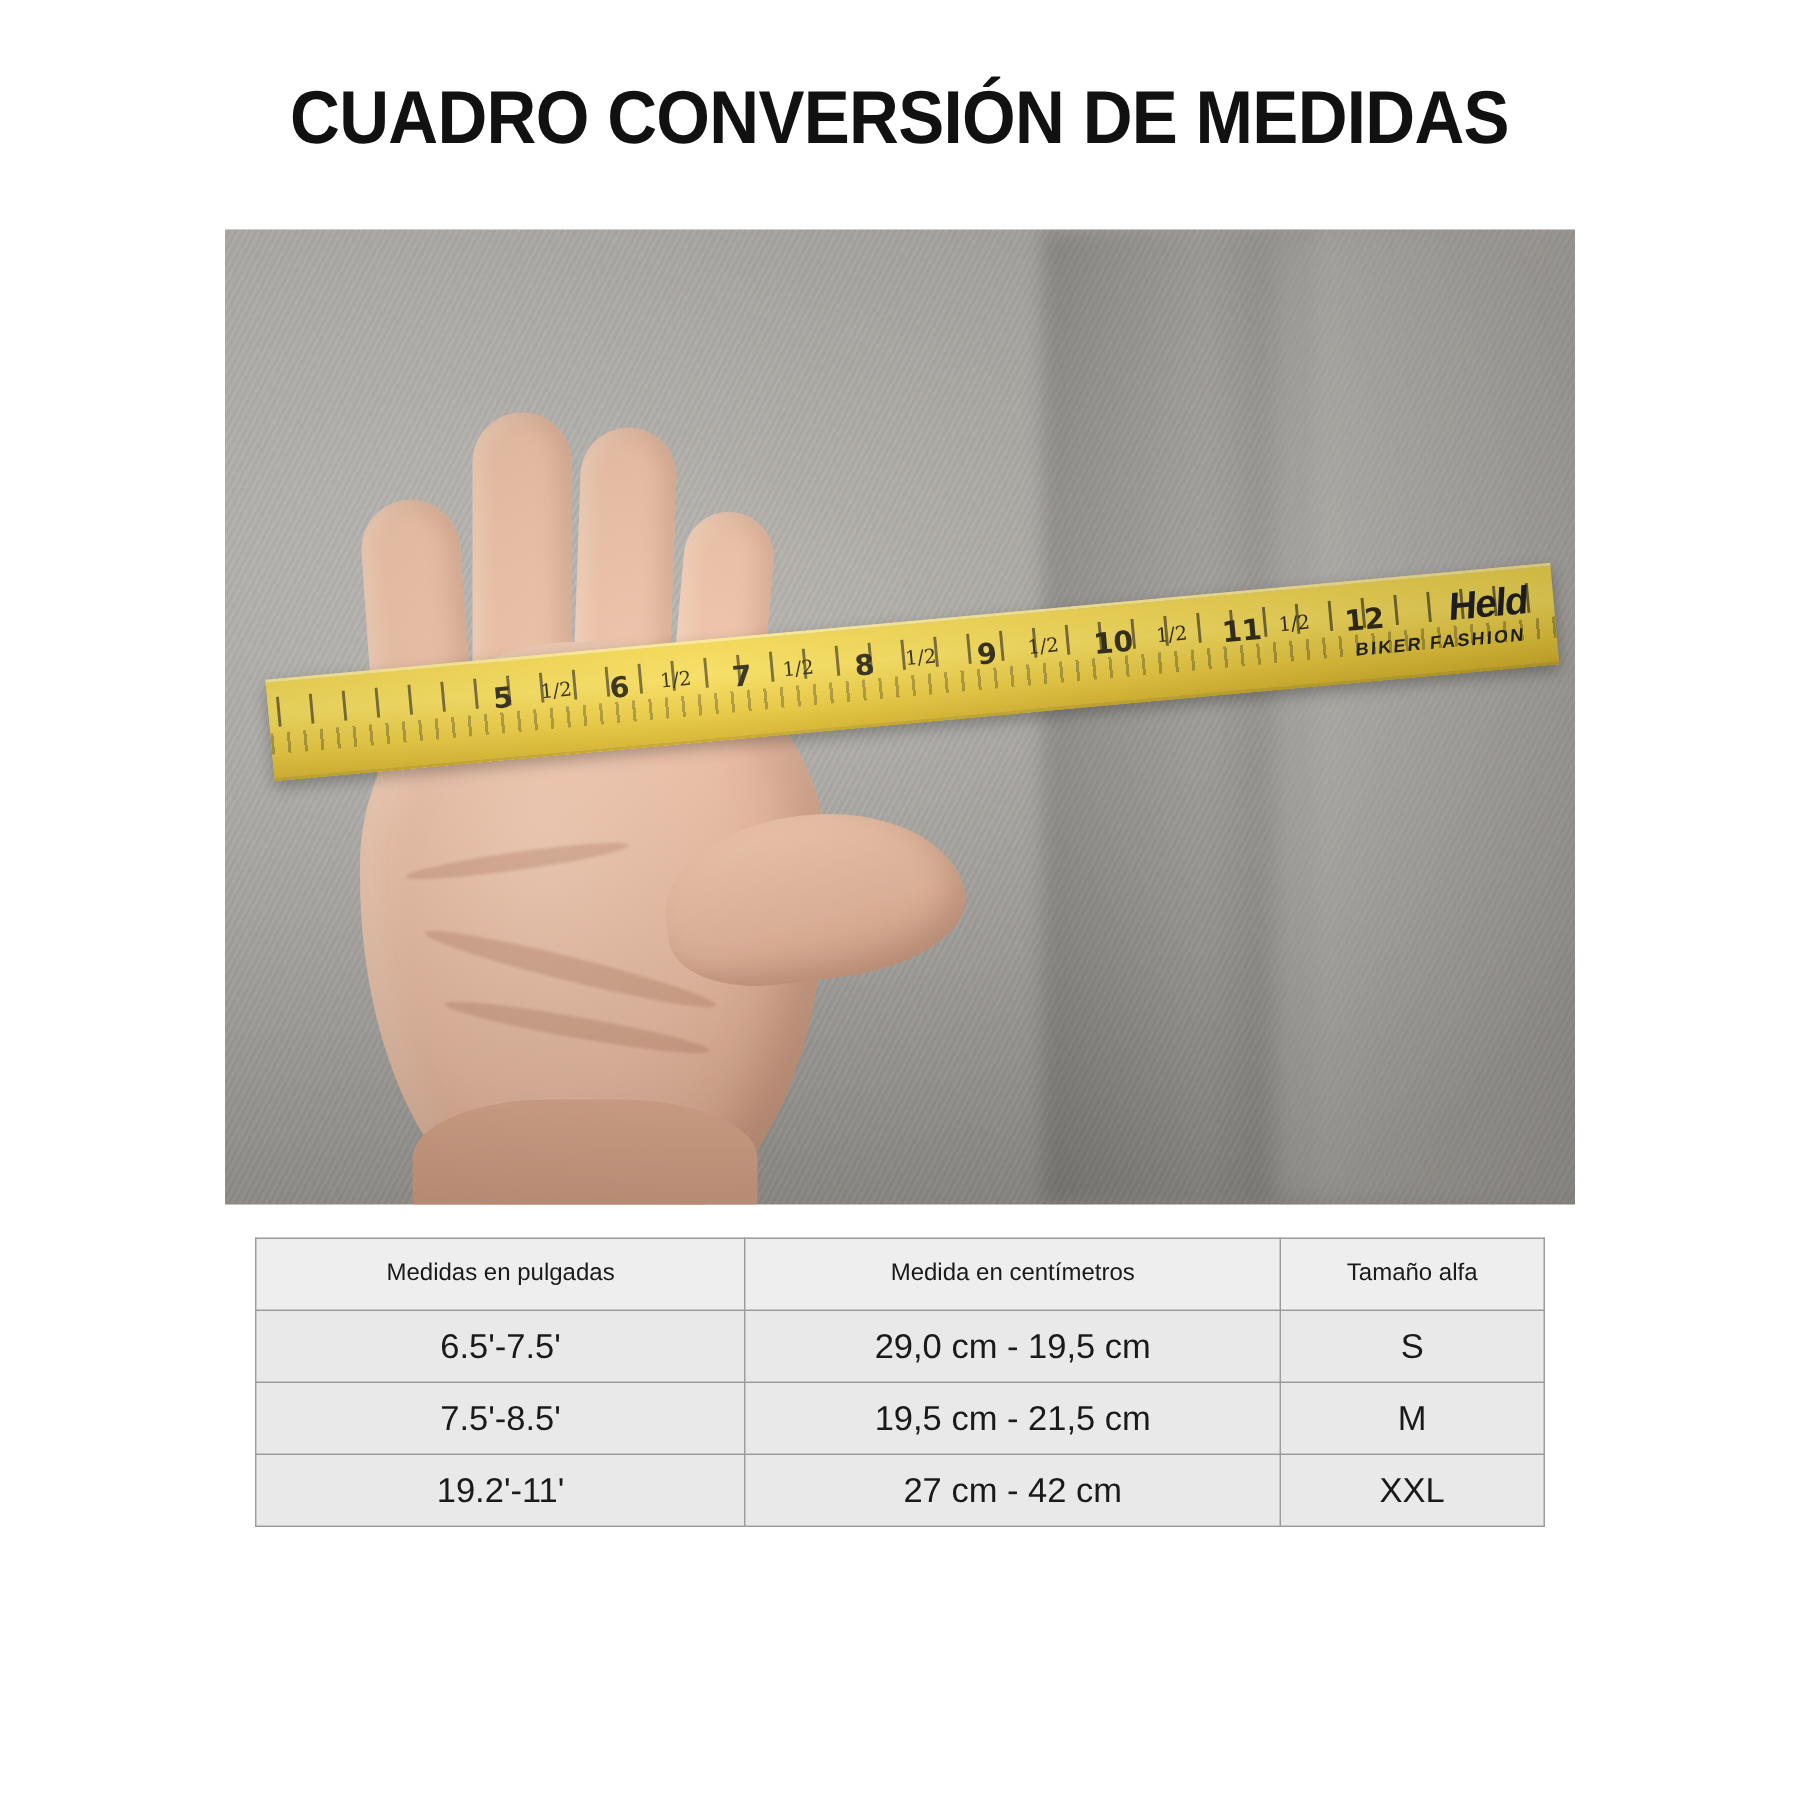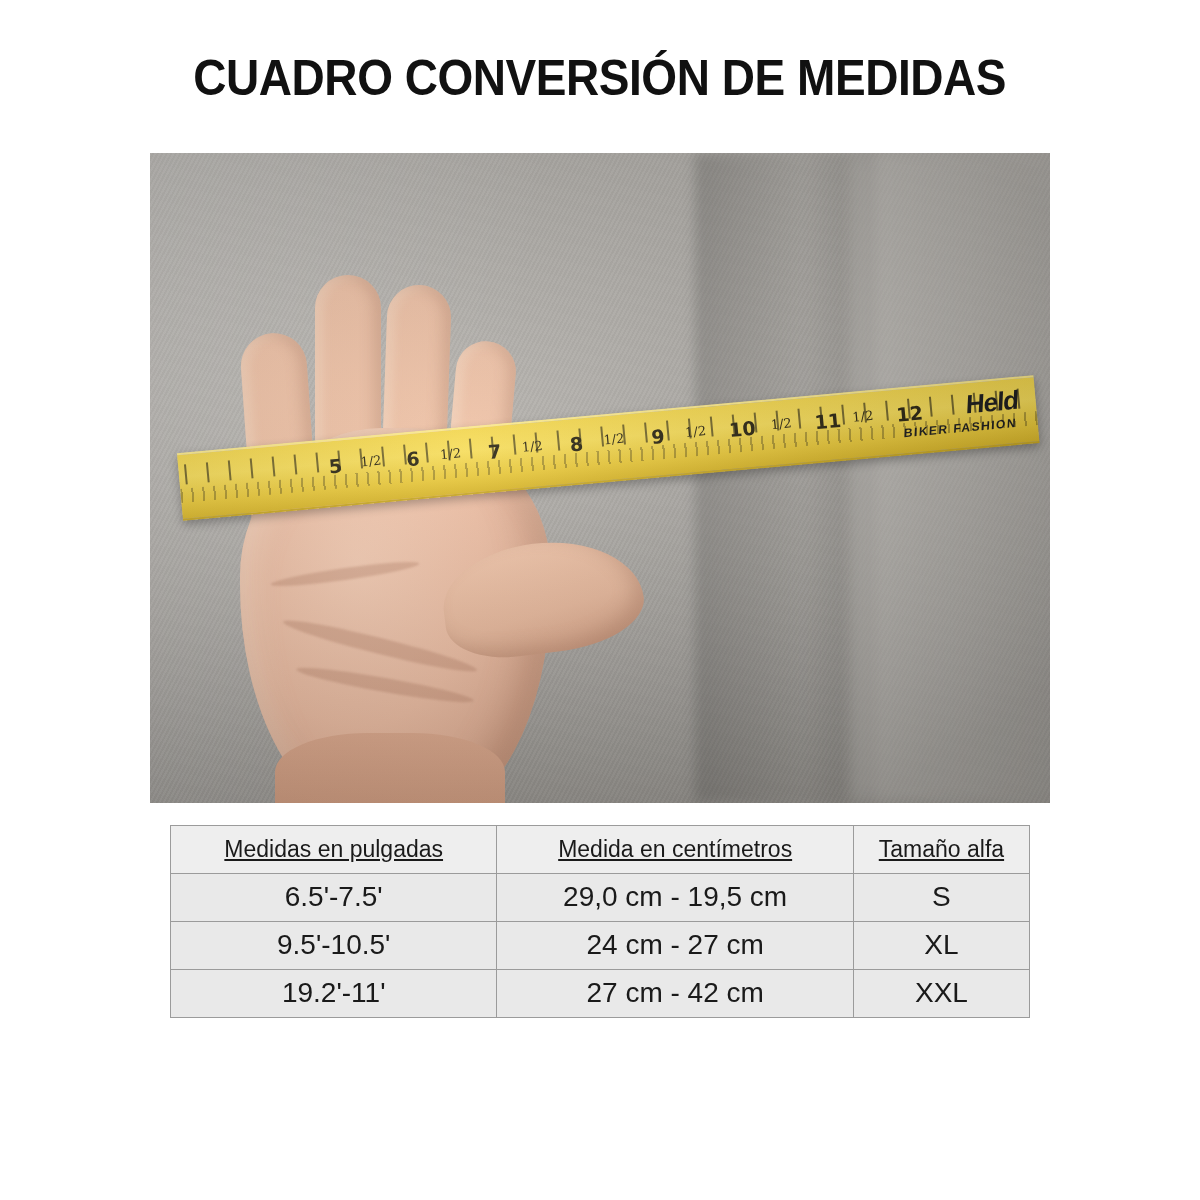--- a/index.html
+++ b/index.html
@@ -211,33 +211,32 @@
     width: 860px;
   }
   table {
     border-collapse: collapse;
     width: 100%;
     table-layout: fixed;
   }
   th, td {
     border: 1px solid #9b9b9b;
     text-align: center;
-    font-size: 28px;
+    font-size: 23px;
     color: #1a1a1a;
     height: 47px;
     padding: 0 4px;
     background: #e9e9e9;
     font-weight: 400;
     font-family: "Liberation Sans", sans-serif;
   }
   thead th {
     background: #eeeeee;
     font-weight: 400;
-    font-size: 23px;
-    text-decoration: underline;
+    font-size: 16px;
   }
   col.c1 { width: 38%; }
   col.c2 { width: 41.5%; }
   col.c3 { width: 20.5%; }
 </style>
 </head>
 <body>
 
 <div class="page">
 
@@ -305,23 +304,23 @@
           <th>Tamaño alfa</th>
         </tr>
       </thead>
       <tbody>
         <tr>
           <td>6.5'-7.5'</td>
           <td>29,0  cm - 19,5 cm</td>
           <td>S</td>
         </tr>
         <tr>
-          <td>9.5'-10.5'</td>
-          <td>24 cm - 27 cm</td>
-          <td>XL</td>
+          <td>7.5'-8.5'</td>
+          <td>19,5 cm - 21,5 cm</td>
+          <td>M</td>
         </tr>
         <tr>
           <td>19.2'-11'</td>
           <td>27 cm - 42 cm</td>
           <td>XXL</td>
         </tr>
       </tbody>
     </table>
   </div>
 

